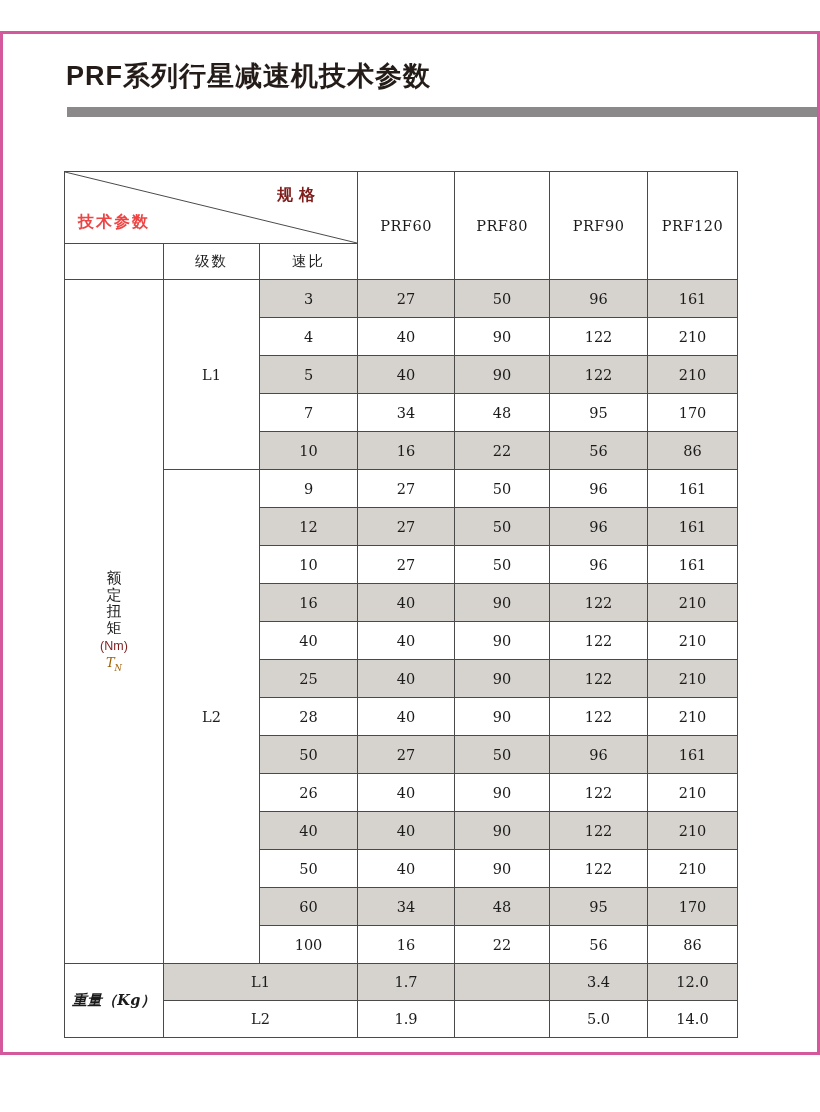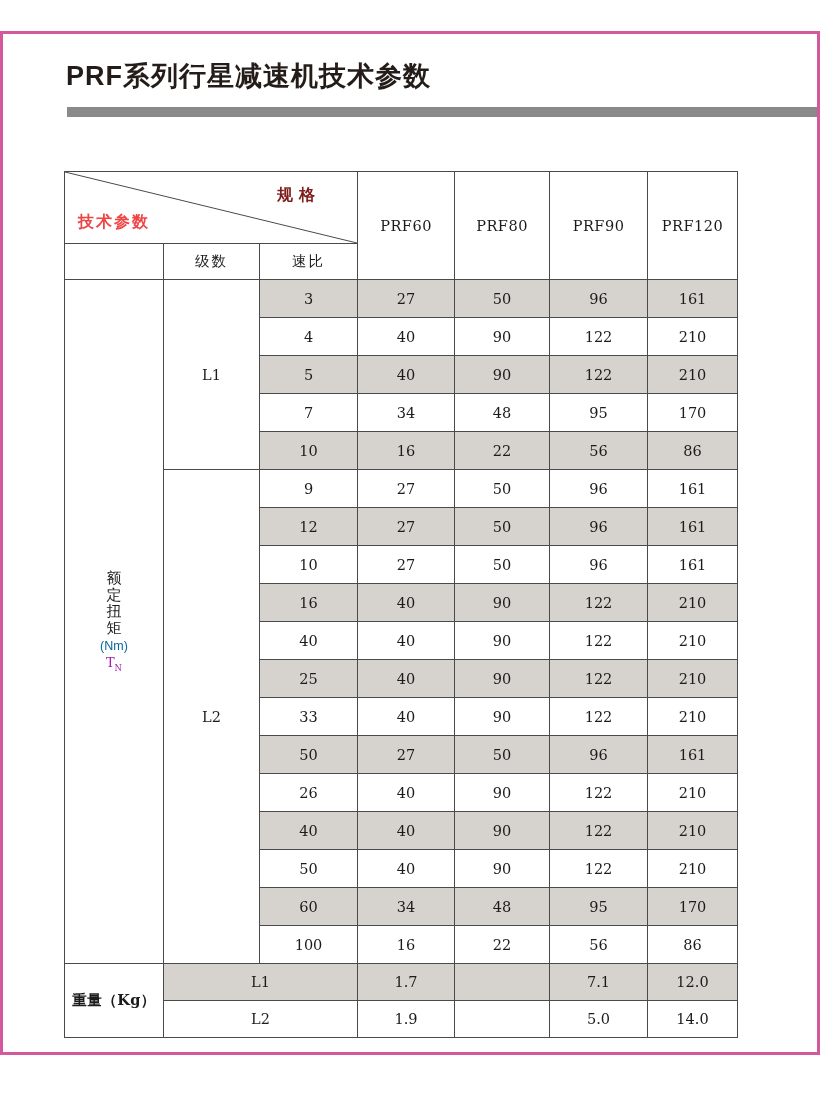--- a/index.html
+++ b/index.html
@@ -68,28 +68,28 @@
     font-size:15px;letter-spacing:.5px;color:#222;
   }
   td.sub-cell{
     font-family:"Liberation Sans",sans-serif;
     font-weight:400;font-size:15.5px;letter-spacing:2px;color:#1d1d1d;
   }
   
   td.torque-label-cell{background:#ffffff;}
   .vlabel{display:flex;flex-direction:column;align-items:center;justify-content:center;}
   .vchar{font-family:"Liberation Sans",sans-serif;font-size:15px;line-height:16.5px;color:#1d1d1d;}
-  .vunit{font-family:"Liberation Sans",sans-serif;font-size:12.5px;margin-top:3px;color:#0369a1;}
-  .vsym{font-family:"DejaVu Serif",serif;font-size:13px;margin-top:2px;color:#a21caf;}
+  .vunit{font-family:"Liberation Sans",sans-serif;font-size:12.5px;margin-top:3px;color:#7f1d1d;}
+  .vsym{font-family:"DejaVu Serif",serif;font-style:italic;font-size:13px;margin-top:2px;color:#a16207;}
   .vsym sub{font-size:8.5px;}
   td.stage-cell{background:var(--shade);}
   td.weight-label-cell{
     background:#ffffff;
     font-family:"Liberation Sans",sans-serif;
-    font-weight:700;font-size:15px;letter-spacing:.5px;color:#1d1d1d;
+    font-weight:700;font-size:15px;letter-spacing:.5px;color:#1d1d1d;font-style:italic;
   }
   tr.shaded td.ratio-cell,
   tr.shaded td.val-cell,
   tr.shaded td.weight-stage-cell{background:var(--shade);}
   
   .gear-wrap{position:absolute;left:60px;top:1052px;width:44px;height:44px;}
   .gear-svg{position:absolute;left:0;top:0;width:44px;height:44px;display:block;}
   .page-num{
     position:absolute;left:0;top:0;width:44px;height:44px;
     display:flex;align-items:center;justify-content:center;
@@ -226,21 +226,21 @@
           <td class="val-cell">210</td>
         </tr>
         <tr class="shaded">
           <td class="ratio-cell">25</td>
           <td class="val-cell">40</td>
           <td class="val-cell">90</td>
           <td class="val-cell">122</td>
           <td class="val-cell">210</td>
         </tr>
         <tr>
-          <td class="ratio-cell">33</td>
+          <td class="ratio-cell">28</td>
           <td class="val-cell">40</td>
           <td class="val-cell">90</td>
           <td class="val-cell">122</td>
           <td class="val-cell">210</td>
         </tr>
         <tr class="shaded">
           <td class="ratio-cell">50</td>
           <td class="val-cell">27</td>
           <td class="val-cell">50</td>
           <td class="val-cell">96</td>
@@ -279,21 +279,21 @@
           <td class="val-cell">16</td>
           <td class="val-cell">22</td>
           <td class="val-cell">56</td>
           <td class="val-cell">86</td>
         </tr>
         <tr class="weight-row shaded">
           <td class="weight-label-cell" rowspan="2">重量（Kg）</td>
           <td class="weight-stage-cell" colspan="2">L1</td>
           <td class="val-cell">1.7</td>
           <td class="val-cell"></td>
-          <td class="val-cell">7.1</td>
+          <td class="val-cell">3.4</td>
           <td class="val-cell">12.0</td>
         </tr>
         <tr class="weight-row">
           <td class="weight-stage-cell" colspan="2">L2</td>
           <td class="val-cell">1.9</td>
           <td class="val-cell"></td>
           <td class="val-cell">5.0</td>
           <td class="val-cell">14.0</td>
         </tr>
       </tbody>

